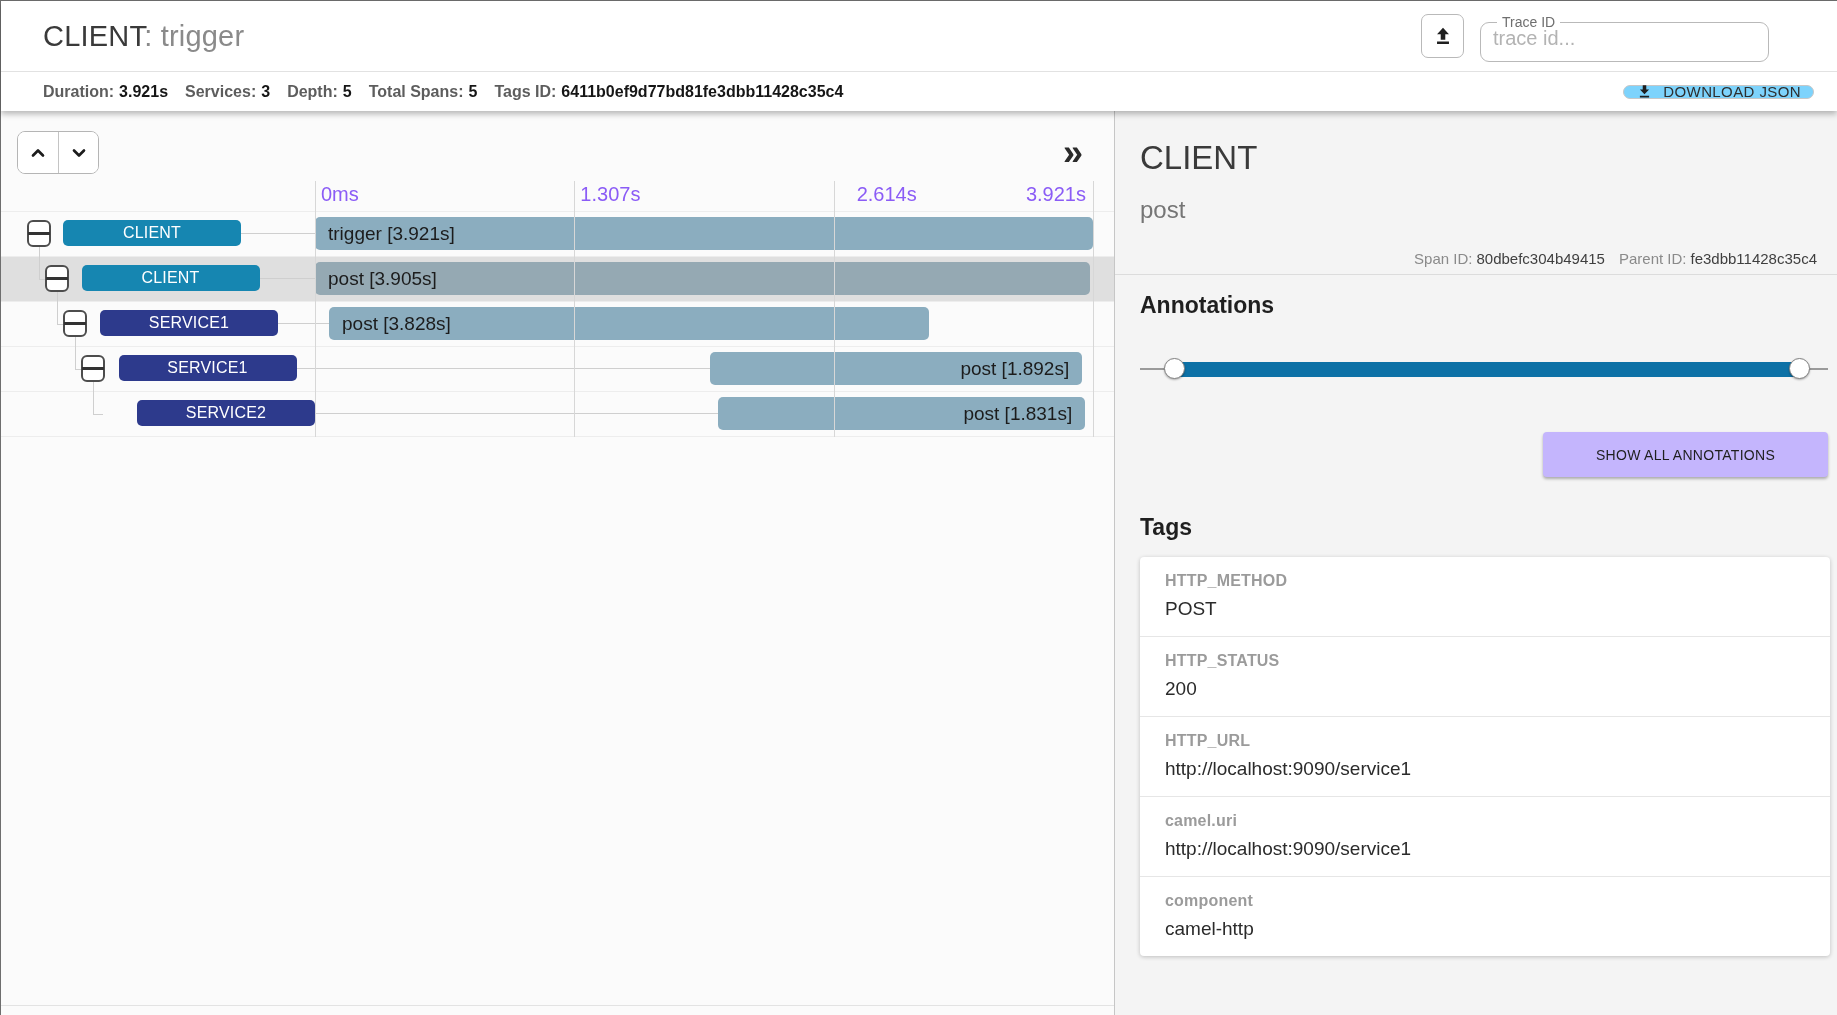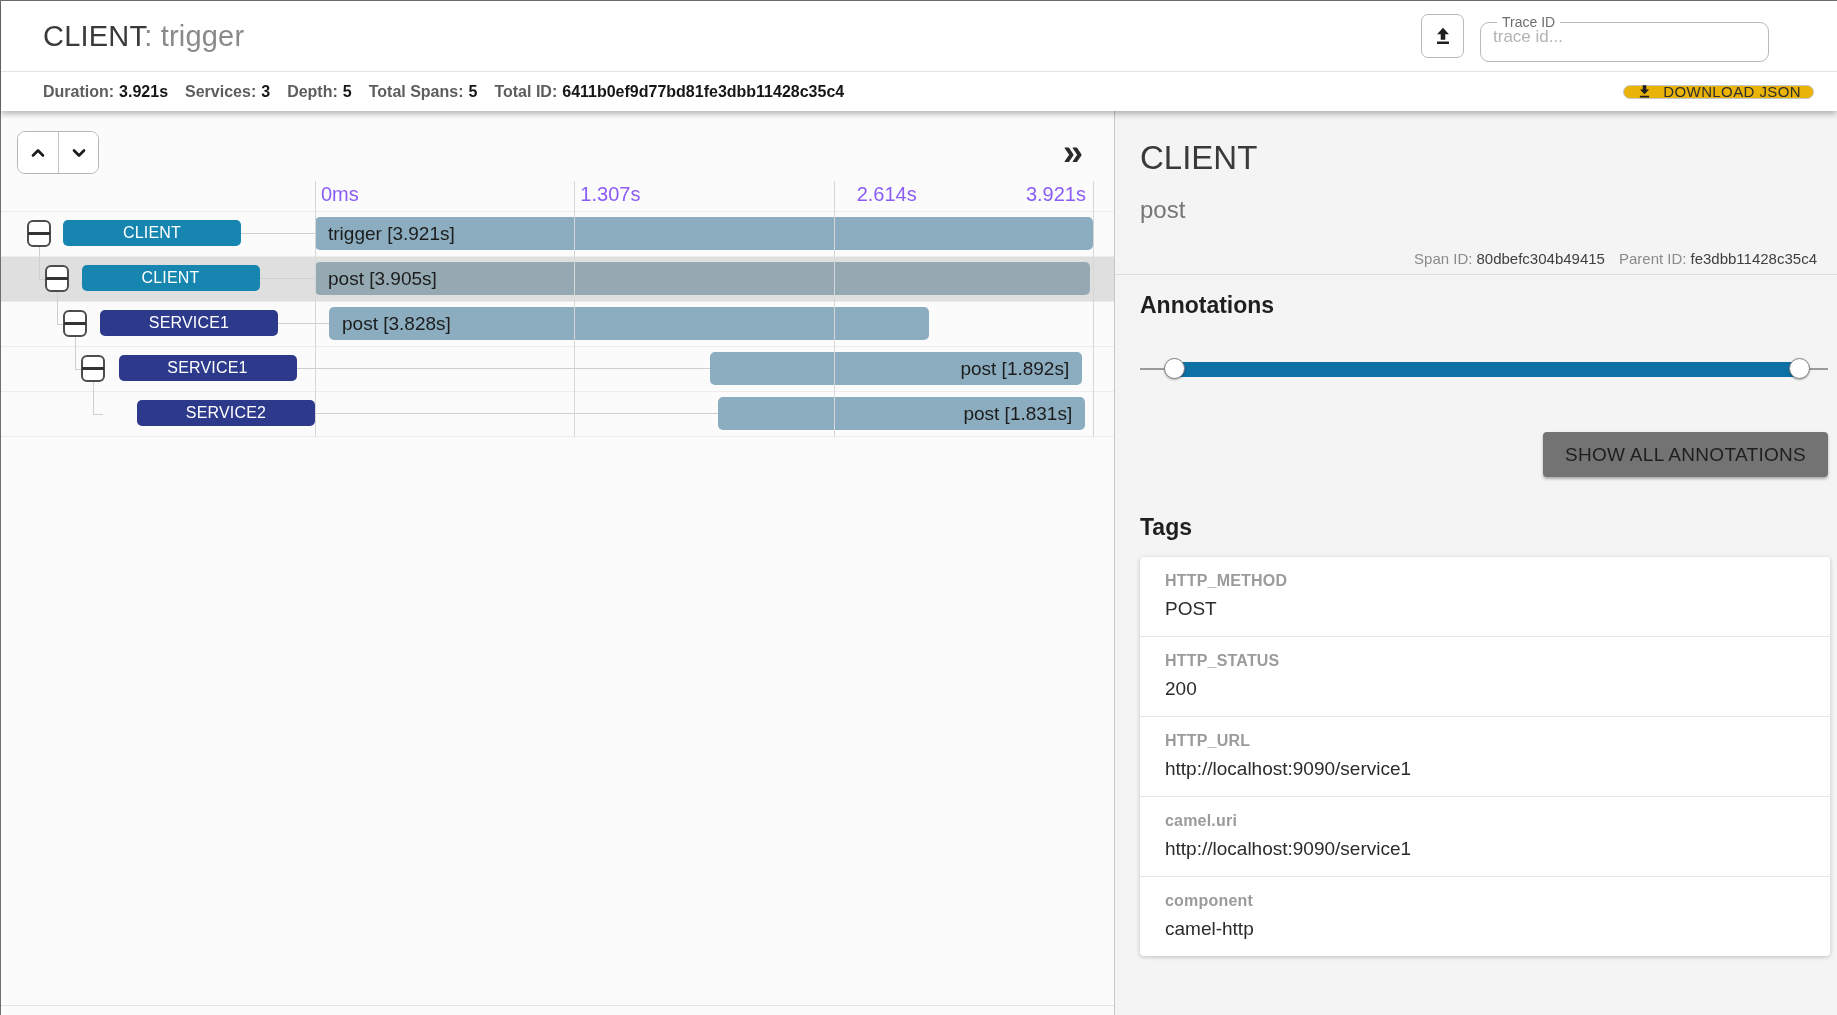--- a/index.html
+++ b/index.html
@@ -14,28 +14,28 @@
   .hdr { position:absolute; top:0; left:0; right:0; height:110px; background:#fff; z-index:20;
          box-shadow:0 3px 6px rgba(0,0,0,.28); }
   .topbar { position:relative; height:71px; border-bottom:1px solid #e2e2e2; display:flex; align-items:center; padding:0 68px 0 42px; }
   .title { font-size:29px; color:#8a8a8a; letter-spacing:.2px; }
   .title .svc { color:#3a3a3a; }
   .top-controls { margin-left:auto; display:flex; align-items:center; gap:16px; }
   .upload-btn { width:43px; height:44px; background:#fff; border:1px solid #b9b9b9; border-radius:7px;
                 display:flex; align-items:center; justify-content:center; cursor:pointer; padding:0; }
   .trace-fieldset { width:289px; height:48px; margin:0; padding:0 10px; border:1px solid #b9b9b9; border-radius:9px; position:relative; top:2px; }
   .trace-fieldset legend { font-size:14px; color:#6f6f6f; padding:0 5px; margin-left:6px; }
-  .trace-fieldset input { border:none; outline:none; width:100%; font-size:17px; color:#333; background:transparent;
+  .trace-fieldset input { border:none; outline:none; width:100%; font-size:20px; color:#333; background:transparent;
                           font-family:"Liberation Sans", sans-serif; position:relative; top:-4px; }
   .trace-fieldset input::placeholder { color:#b3b3b3; }
 
   .summarybar { position:relative; height:39px; display:flex; align-items:center; gap:17px; padding:0 23px 0 42px; }
   .sum-item { font-size:16px; font-weight:bold; color:#5d5d5d; white-space:nowrap; }
   .sum-item b { color:#161616; font-weight:bold; margin-left:5px; }
-  .download-btn { margin-left:auto; height:14px; display:flex; align-items:center; gap:10px; background:#eab308;
+  .download-btn { margin-left:auto; height:14px; display:flex; align-items:center; gap:10px; background:#7dd3fc;
                   border:1px solid #c7c7c7; border-radius:7px; padding:0 12px; font-size:15px; color:#2e2e2e;
                   letter-spacing:.4px; cursor:pointer; font-family:"Liberation Sans", sans-serif; }
 
   
   .left { position:absolute; top:110px; left:0; width:1113px; bottom:0; background:#fbfbfb; z-index:1; }
   .left::after { content:''; position:absolute; left:0; right:0; bottom:9px; border-bottom:1px solid #e3e3e3; }
   .vdivider { position:absolute; top:110px; bottom:0; left:1113px; width:1px; background:#c6c6c6; z-index:6; }
 
   .navbtns { position:absolute; top:20px; left:16px; display:flex; background:#fff; border:1px solid #b5b5b5;
              border-radius:8px; overflow:hidden; z-index:5; }
@@ -73,22 +73,22 @@
   .tags-title { top:403px; }
 
   .slider { position:absolute; top:245px; left:25px; right:9px; height:26px; }
   .slider .track { position:absolute; top:12px; left:0; right:0; height:2px; background:#9a9a9a; }
   .slider .range { position:absolute; top:6px; height:15px; background:#0d71a6; left:34px; right:28px; }
   .slider .handle { position:absolute; top:2px; width:21px; height:21px; border-radius:50%; background:#fff;
                     border:1px solid #828282; box-shadow:0 1px 2px rgba(0,0,0,.3); z-index:2; cursor:pointer; }
   .slider .handle.h-left { left:24px; }
   .slider .handle.h-right { right:18px; }
 
-  .show-all-btn { position:absolute; top:321px; right:9px; width:285px; height:45px; background:#737373; border:none;
-                  border-radius:4px; font-size:19px; color:#1f1f1f; letter-spacing:.3px; cursor:pointer;
+  .show-all-btn { position:absolute; top:321px; right:9px; width:285px; height:45px; background:#c4b5fd; border:none;
+                  border-radius:4px; font-size:14px; color:#1f1f1f; letter-spacing:.3px; cursor:pointer;
                   box-shadow:0 2px 3px rgba(0,0,0,.3); font-family:"Liberation Sans", sans-serif; }
 
   .tags-card { position:absolute; top:446px; left:25px; right:7px; background:#fff; border-radius:4px;
                box-shadow:0 1px 4px rgba(0,0,0,.22); }
   .tag-row { padding:15px 12px 16px 25px; border-bottom:1px solid #e6e6e6; }
   .tag-row:last-child { border-bottom:none; }
   .tag-key { font-size:16px; font-weight:bold; color:#9b9b9b; letter-spacing:.2px; }
   .tag-val { font-size:19px; color:#2b2b2b; margin-top:8px; }
 
   .icon-svg { display:block; }
@@ -114,21 +114,21 @@
           <input type="text" placeholder="trace id..." style="">
         </fieldset>
       </div>
     </div>
     <div class="summarybar">
       <span id="summary-items" style="display: flex; gap: 17px; align-items: center;">
           <span class="sum-item"><span>Duration:</span><b>3.921s</b></span>
           <span class="sum-item"><span>Services:</span><b>3</b></span>
           <span class="sum-item"><span>Depth:</span><b>5</b></span>
           <span class="sum-item"><span>Total Spans:</span><b>5</b></span>
-          <span class="sum-item"><span>Total ID:</span><b>6411b0ef9d77bd81fe3dbb11428c35c4</b></span>
+          <span class="sum-item"><span>Tags ID:</span><b>6411b0ef9d77bd81fe3dbb11428c35c4</b></span>
         </span>
       <button class="download-btn">
         <span>
           <svg class="icon-svg" width="17" height="17" viewBox="0 0 24 24">
               <path fill="#1f1f1f" d="M12 16l6.5-7h-4V3h-5v6h-4L12 16zM5.5 18h13v2.6h-13z"></path>
             </svg>
         </span>
         <span>DOWNLOAD JSON</span>
       </button>
     </div>

